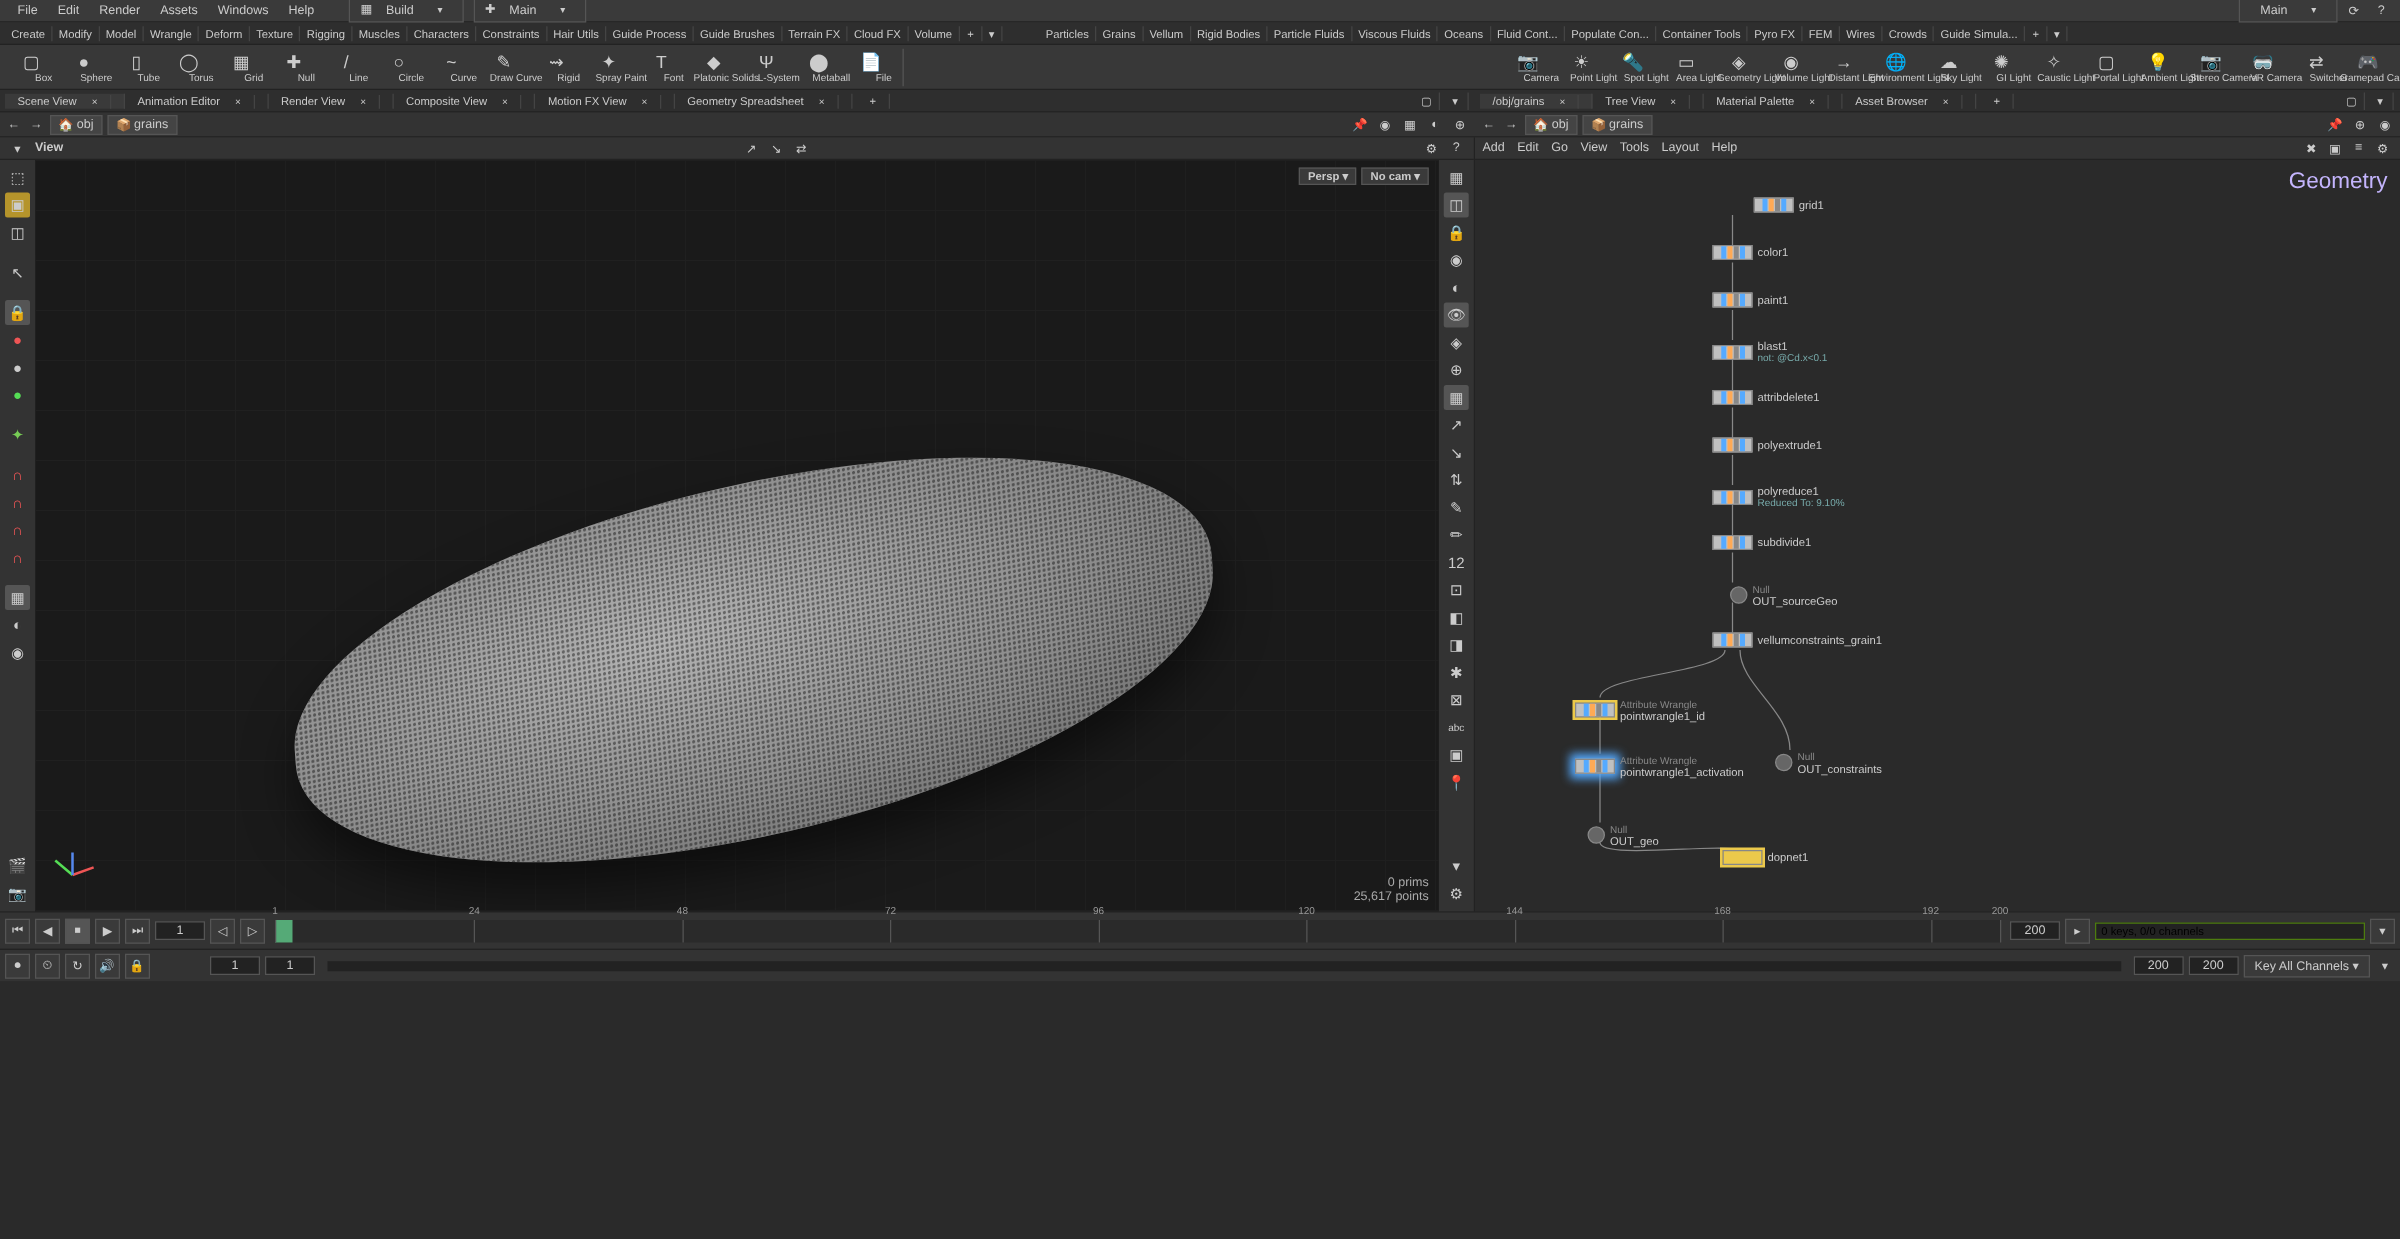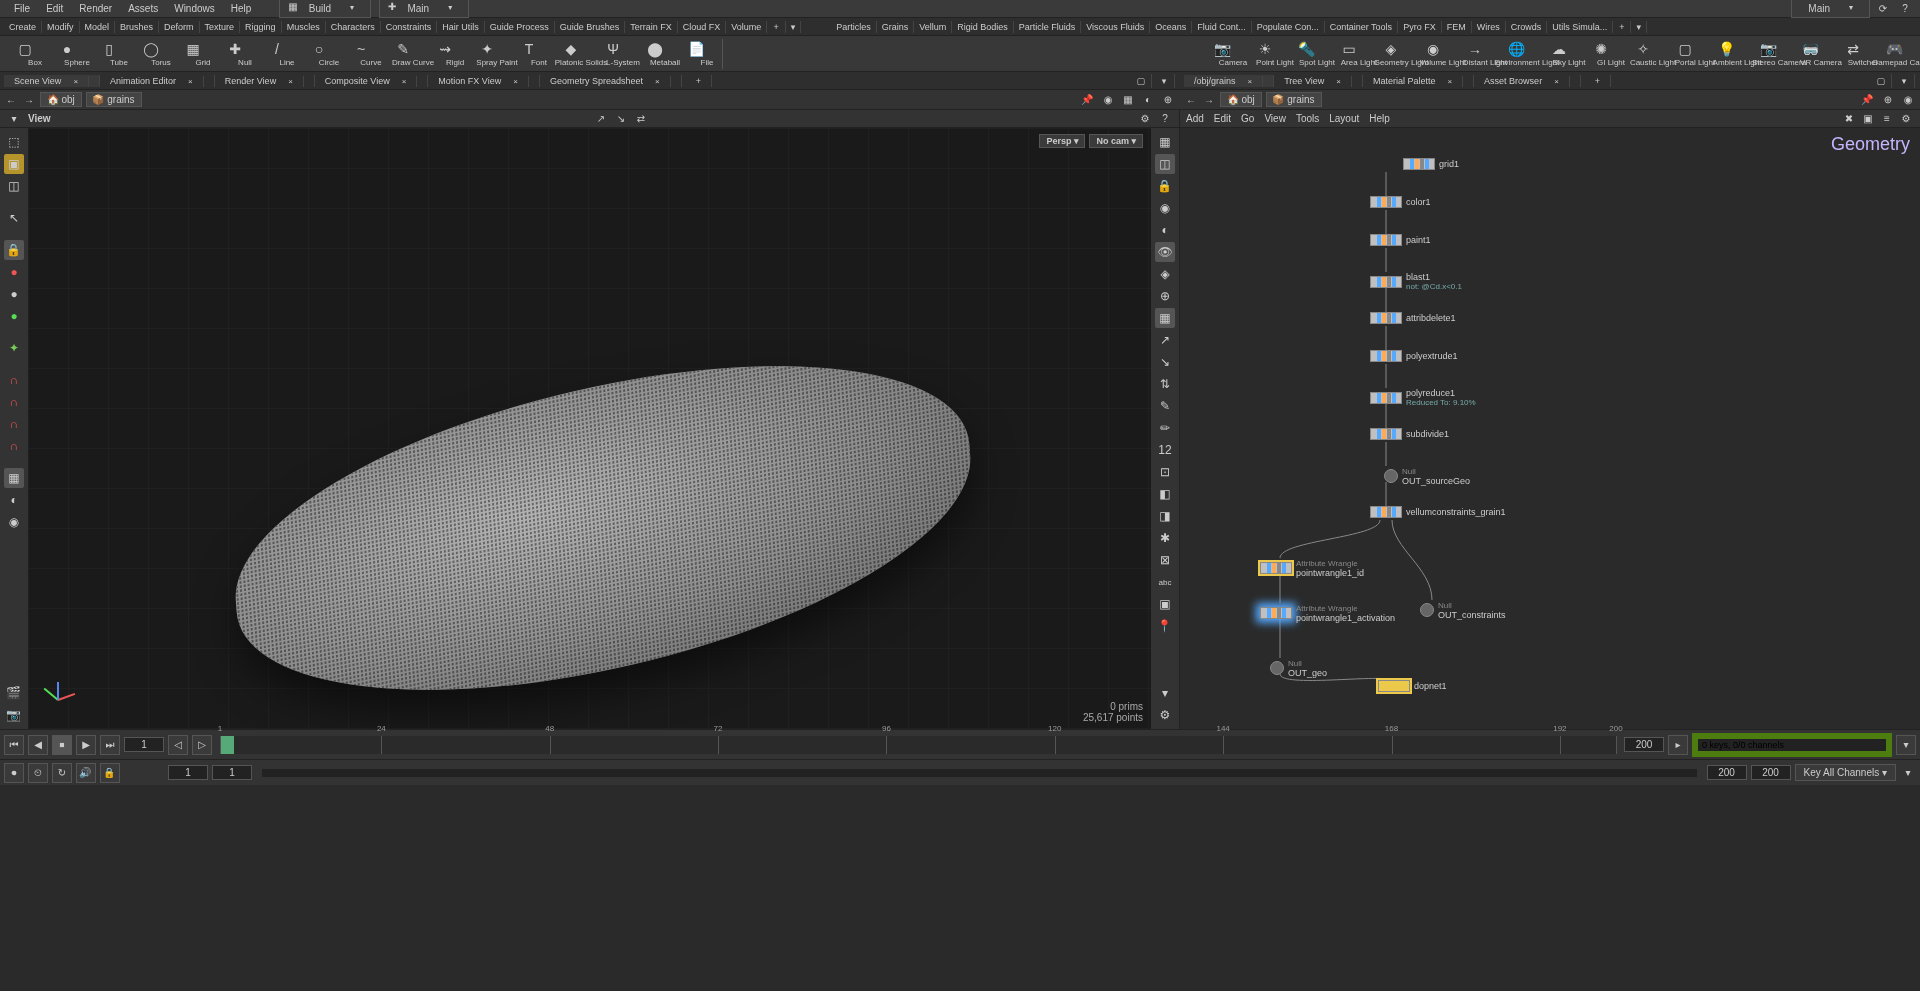--- a/index.html
+++ b/index.html
@@ -77,21 +77,21 @@
 
 
 .timeline { height:30px; background:#333; display:flex; align-items:center; border-top:1px solid #222; padding:0 4px; gap:4px; }
 .pbtn { width:20px; height:20px; background:#3a3a3a; border:1px solid #555; display:flex; align-items:center; justify-content:center; cursor:pointer; font-size:10px; }
 .pbtn.active { background:#555; }
 .frameinp { width:40px; background:#222; border:1px solid #555; color:#ccc; text-align:center; font-size:10px; padding:1px; }
 .tl-track { flex:1; height:18px; background:#2a2a2a; position:relative; margin:0 4px; }
 .tl-tick { position:absolute; top:0; bottom:0; width:1px; background:#555; }
 .tl-ticklbl { position:absolute; top:-12px; font-size:8px; color:#999; transform:translateX(-50%); }
 .tl-head { position:absolute; top:0; width:14px; height:18px; background:#5a7; left:0; }
-.keysum { width:200px; background:#222; border:6px solid #4d7c0f; padding:1px 4px; font-size:9px; }
+.keysum { width:216px; background:#222; border:1px solid #4d7c0f; padding:1px 4px; font-size:9px; }
 .footer { height:26px; background:#333; display:flex; align-items:center; border-top:1px solid #222; padding:0 4px; gap:4px; }
 .footer .numbox { width:40px; background:#222; border:1px solid #555; padding:1px 4px; text-align:center; font-size:10px; }
 .footer .right { margin-left:auto; display:flex; gap:4px; align-items:center; }
 .chipsel { padding:2px 8px; background:#3a3a3a; border:1px solid #555; }
 
 
 </style>
 </head>
 <body>
 
@@ -114,21 +114,21 @@
     <span class="ctrl-ic">⟳</span>
     <span class="ctrl-ic">?</span>
   </div>
 </div>
 
 <div class="shelftabs">
   <div id="stL" style="display:flex">
       <span>Create</span>
       <span>Modify</span>
       <span>Model</span>
-      <span>Brushes</span>
+      <span>Wrangle</span>
       <span>Deform</span>
       <span>Texture</span>
       <span>Rigging</span>
       <span>Muscles</span>
       <span>Characters</span>
       <span>Constraints</span>
       <span>Hair Utils</span>
       <span>Guide Process</span>
       <span>Guide Brushes</span>
       <span>Terrain FX</span>
@@ -146,21 +146,21 @@
       <span>Particle Fluids</span>
       <span>Viscous Fluids</span>
       <span>Oceans</span>
       <span>Fluid Cont...</span>
       <span>Populate Con...</span>
       <span>Container Tools</span>
       <span>Pyro FX</span>
       <span>FEM</span>
       <span>Wires</span>
       <span>Crowds</span>
-      <span>Utils Simula...</span>
+      <span>Guide Simula...</span>
     </div>
   <span class="plus">+</span>
   <span class="chev">▾</span>
 </div>
 
 <div class="shelftools">
   <div id="toolsL" style="display:flex">
       <div class="tool">
         <div class="ico">▢</div>
         <div class="lbl">Box</div>

